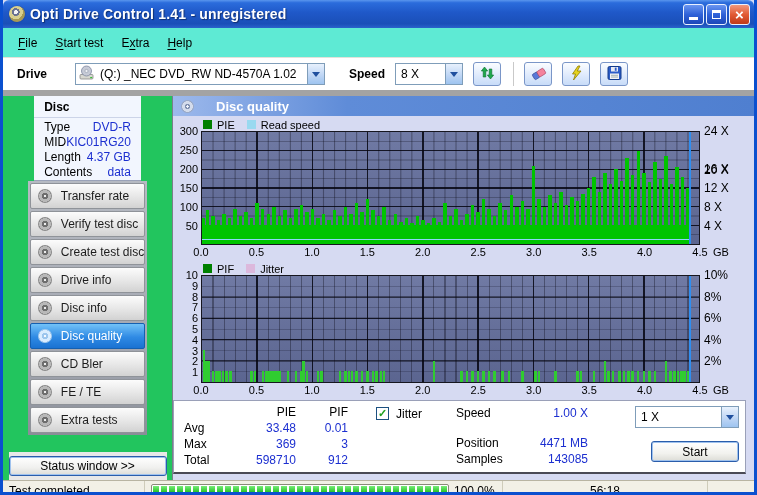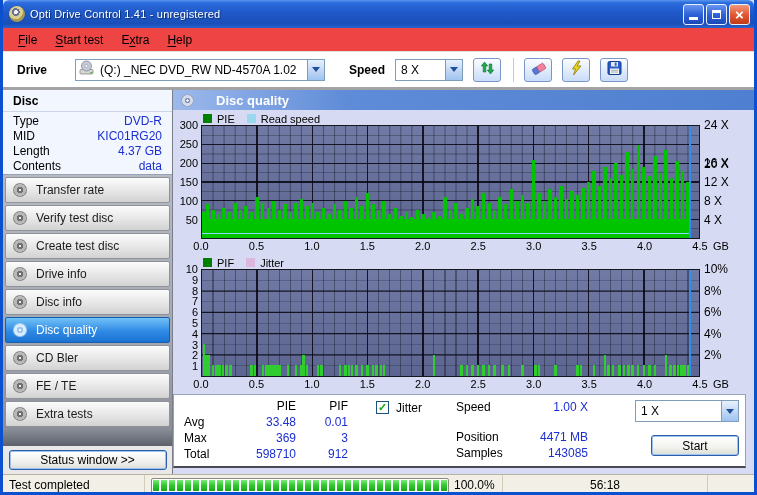--- a/index.html
+++ b/index.html
@@ -11,51 +11,51 @@
   }
   
   .titlebar {
     height: 28px; display: flex; align-items: center; padding: 0 4px 0 6px;
     background: linear-gradient(180deg,#5a96ee 0%,#2b6cdc 10%,#1f58c8 45%,#1a4fb8 85%,#2a63cc 100%);
     border-radius: 6px 6px 0 0;
   }
   .title-icon { width: 16px; height: 16px; border-radius: 50%; margin-right: 5px; flex: 0 0 16px;
     background: radial-gradient(circle at 42% 38%, #f4f4f8 0 14%, #6a7290 15% 28%, #d8cf8f 29% 52%, #a89a54 53% 72%, #788098 73% 100%);
     box-shadow: 0 0 1px #102a60; }
-  .title-text { color: #fff; font-weight: normal; font-size: 11px; text-shadow: 1px 1px 1px #103070; flex: 1; letter-spacing: .2px; }
+  .title-text { color: #fff; font-weight: bold; font-size: 14px; text-shadow: 1px 1px 1px #103070; flex: 1; letter-spacing: .2px; }
   .tb-btn { width: 21px; height: 21px; margin-left: 2px; border-radius: 3px; border: 1px solid #e8f0ff;
     display: flex; align-items: center; justify-content: center; cursor: default; }
   .tb-blue { background: linear-gradient(180deg,#6a96f0 0%,#2f62d8 50%,#1c48b8 100%); }
   .tb-red  { background: linear-gradient(180deg,#f0987e 0%,#e25a34 50%,#c03a18 100%); }
   .g-min { width: 9px; height: 3px; background: #fff; align-self: flex-end; margin: 0 0 4px 0; }
   .g-max { width: 9px; height: 9px; border: 1px solid #fff; border-top-width: 3px; }
   .g-close { color: #fff; font-weight: bold; font-size: 15px; line-height: 15px; }
   
-  .menubar { height: 24px; background: #ef4444; display: flex; align-items: center; padding-left: 6px; border-bottom: 1px solid #e4e2da; }
+  .menubar { height: 30px; background: #5eead4; display: flex; align-items: center; padding-left: 6px; border-bottom: 1px solid #e4e2da; }
   .menu-item { padding: 2px 9px; font-size: 12px; }
   .menu-item u { text-underline-offset: 2px; }
   
-  .toolbar { height: 38px; background: #fff; display: flex; align-items: center; border-bottom: 3px solid #a3a3a3; }
+  .toolbar { height: 38px; background: #fff; display: flex; align-items: center; border-bottom: 6px solid #a3a3a3; }
   .lbl-bold { font-weight: bold; font-size: 12px; }
   .drive-lbl { margin-left: 14px; width: 58px; }
   .combo { height: 22px; background: #fff; border: 1px solid #7f9db9; display: flex; align-items: center; overflow: hidden; }
   .combo-text { flex: 1; padding-left: 5px; font-size: 12px; white-space: nowrap; }
   .combo-arrow { width: 17px; height: 100%; border-left: 1px solid #7f9db9;
     background: linear-gradient(180deg,#e8f1fd 0%,#bcd4f4 60%,#9ec4f0 100%); display: flex; align-items: center; justify-content: center; }
   .combo-arrow:after { content: ""; border-left: 4px solid transparent; border-right: 4px solid transparent; border-top: 5px solid #1f4f9e; }
   .drive-combo { width: 250px; }
   .drive-combo .dicon { margin-left: 3px; }
   .speed-lbl { margin-left: 24px; margin-right: 10px; }
   .speed-combo { width: 68px; }
   .tool-btn { width: 28px; height: 24px; margin-left: 10px; border: 1px solid #7a96c8; border-radius: 3px;
     background: linear-gradient(180deg,#fbfdff 0%,#dfeafc 55%,#c8dcf8 100%); display: flex; align-items: center; justify-content: center; }
   .tool-sep { width: 1px; height: 24px; background: #c9c9c9; margin-left: 12px; }
   
   .content { display: flex; height: 384px; }
-  .sidebar { width: 170px; flex: 0 0 170px; display: flex; flex-direction: column; border-right: 1px solid #7a7e8a; background: #5eead4; }
+  .sidebar { width: 170px; flex: 0 0 170px; display: flex; flex-direction: column; border-right: 1px solid #7a7e8a; background: #22c55e; align-items: center; }
   .disc-panel { height: 88px; background: #f2f6fe; border-bottom: 1px solid #9aa2b8; padding: 2px 0 0 0; }
   .disc-hd { font-weight: bold; padding: 2px 0 3px 10px; border-bottom: 1px solid #ccd4e8; margin-bottom: 2px; }
   .disc-row { display: flex; justify-content: space-between; padding: 0 10px 0 10px; height: 15px; line-height: 15px; font-size: 12px; }
   .disc-row .v { color: #1c2fd0; }
   .nav { flex: 1; padding: 2px 1px 0 1px; background: linear-gradient(180deg,#b6bac2 0%,#a2a6b0 70%,#8a8e98 100%); }
   .nav-btn { height: 26px; margin: 0 1px 2px 1px; border: 1px solid #8f9399; border-radius: 2px; display: flex; align-items: center;
     background: linear-gradient(180deg,#fcfcfc 0%,#e6e6e6 55%,#d2d2d2 100%); cursor: default; }
   .nav-btn .disc-ic { width: 14px; height: 14px; border-radius: 50%; margin: 0 9px 0 7px; flex: 0 0 14px;
     background: radial-gradient(circle, #ececec 0 14%, #6e6e6e 15% 30%, #b8b8b8 31% 58%, #8a8a8a 59% 78%, #5e5e5e 79% 100%); }
   .nav-btn .nl { font-size: 12px; color: #1c1c1c; }

